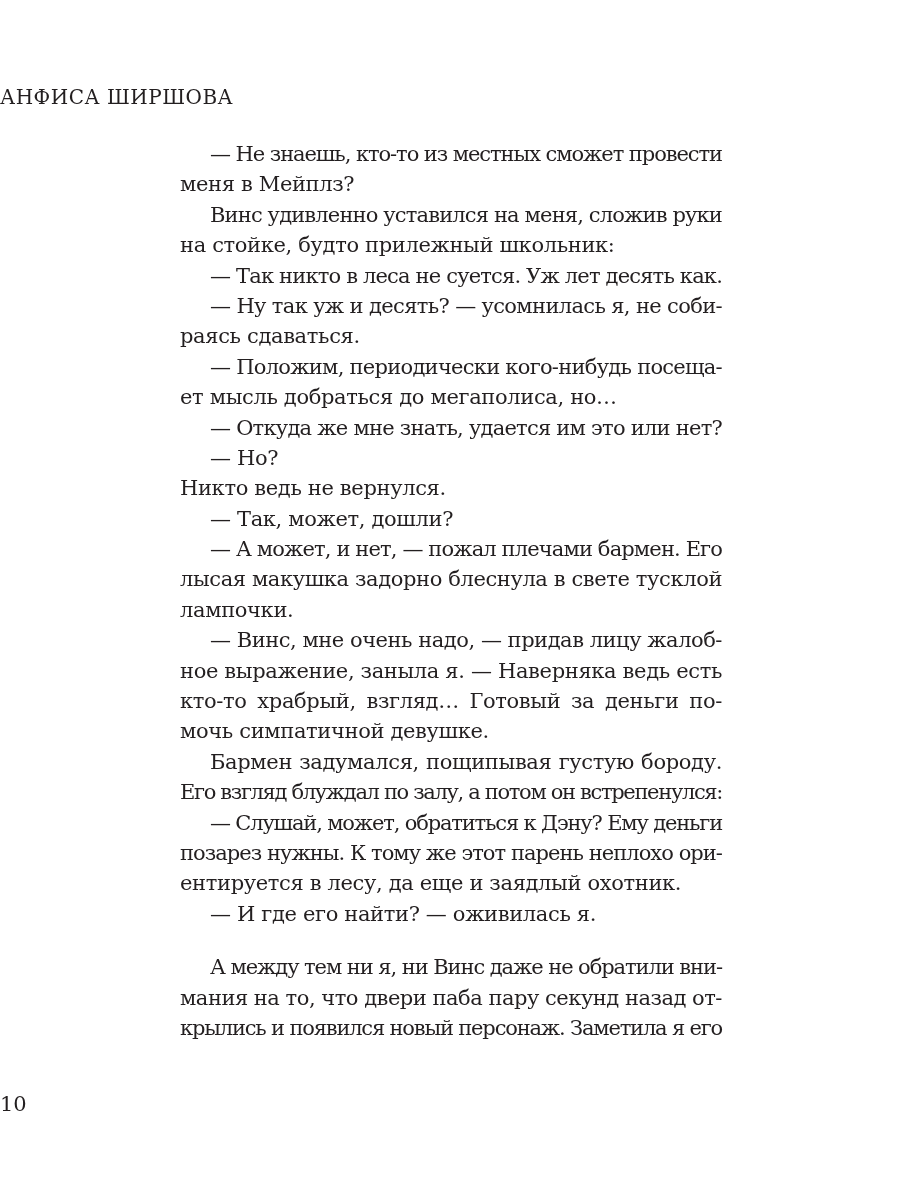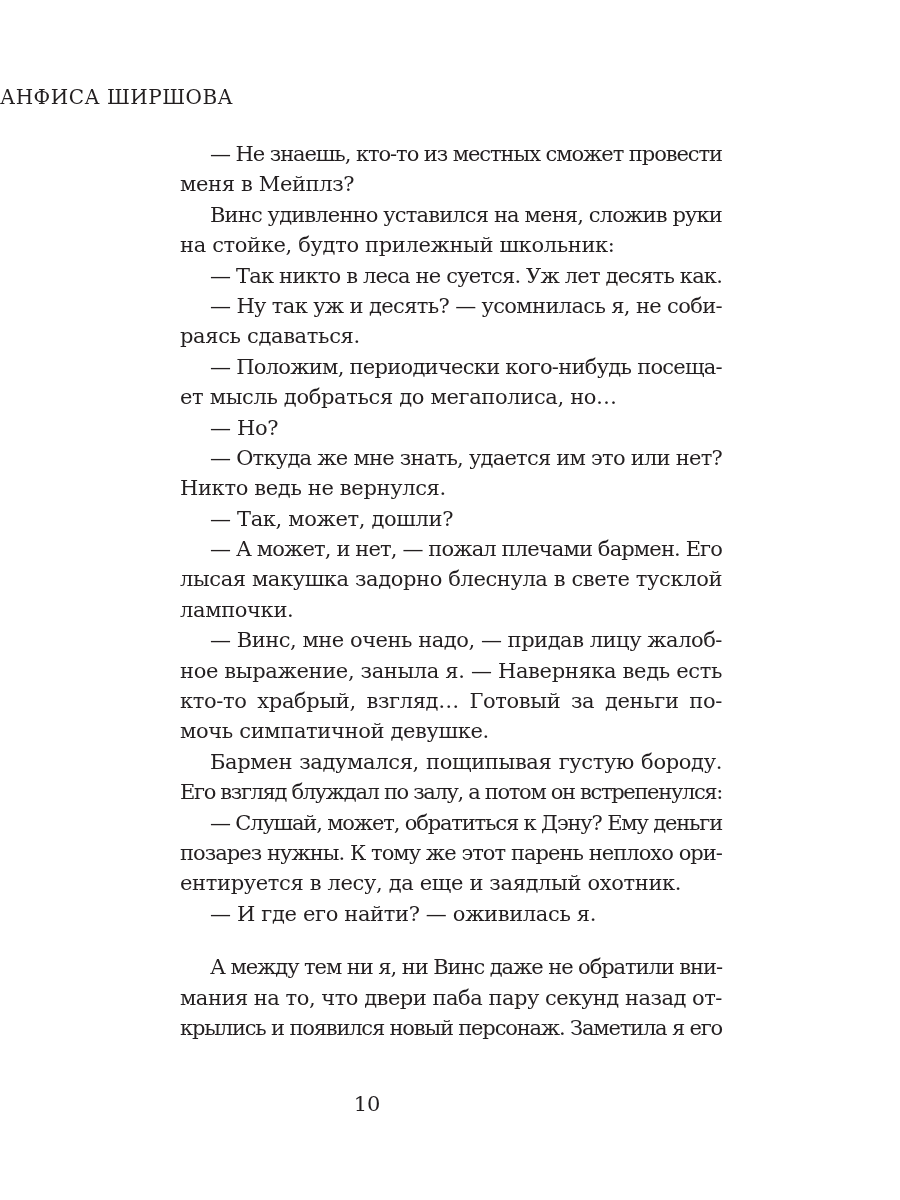--- a/index.html
+++ b/index.html
@@ -44,43 +44,43 @@
     text-align-last: justify;
     letter-spacing: -0.35px;
   }
   .line.indent { padding-left: 30px; }
   .line.last { text-align-last: left; }
   .folio {
     position: absolute;
     top: 1090px;
     left: 0;
     width: 734px;
-    text-align: center;
+    text-align: left;
     font-size: 21px;
     line-height: 28px;
   }
 </style>
 </head>
 <body>
 
 <div class="page">
   <div class="running-head">АНФИСА ШИРШОВА</div>
 
   <div class="body-text" id="body-text">
       <div class="line indent" style="letter-spacing: -1.06977px;">— Не знаешь, кто-то из местных сможет провести</div>
       <div class="line last">меня в Мейплз?</div>
       <div class="line indent" style="letter-spacing: -0.848611px;">Винс удивленно уставился на меня, сложив руки</div>
       <div class="line last">на стойке, будто прилежный школьник:</div>
       <div class="line indent" style="letter-spacing: -0.826562px;">— Так никто в леса не суется. Уж лет десять как.</div>
       <div class="line indent" style="letter-spacing: -0.645177px;">— Ну так уж и десять? — усомнилась я, не соби-</div>
       <div class="line last">раясь сдаваться.</div>
       <div class="line indent" style="letter-spacing: -0.731177px;">— Положим, периодически кого-нибудь посеща-</div>
       <div class="line last">ет мысль добраться до мегаполиса, но…</div>
+      <div class="line indent" style="letter-spacing: -0.758628px;">— Откуда же мне знать, удается им это или нет?</div>
       <div class="line indent last">— Но?</div>
-      <div class="line indent" style="letter-spacing: -0.758628px;">— Откуда же мне знать, удается им это или нет?</div>
       <div class="line last">Никто ведь не вернулся.</div>
       <div class="line indent last">— Так, может, дошли?</div>
       <div class="line indent" style="letter-spacing: -0.867708px;">— А может, и нет, — пожал плечами бармен. Его</div>
       <div class="line" style="letter-spacing: -0.388723px;">лысая макушка задорно блеснула в свете тусклой</div>
       <div class="line last">лампочки.</div>
       <div class="line indent" style="letter-spacing: -0.469318px;">— Винс, мне очень надо, — придав лицу жалоб-</div>
       <div class="line">ное выражение, заныла я. — Наверняка ведь есть</div>
       <div class="line">кто-то храбрый, взгляд… Готовый за деньги по-</div>
       <div class="line last">мочь симпатичной девушке.</div>
       <div class="line indent">Бармен задумался, пощипывая густую бороду.</div>

